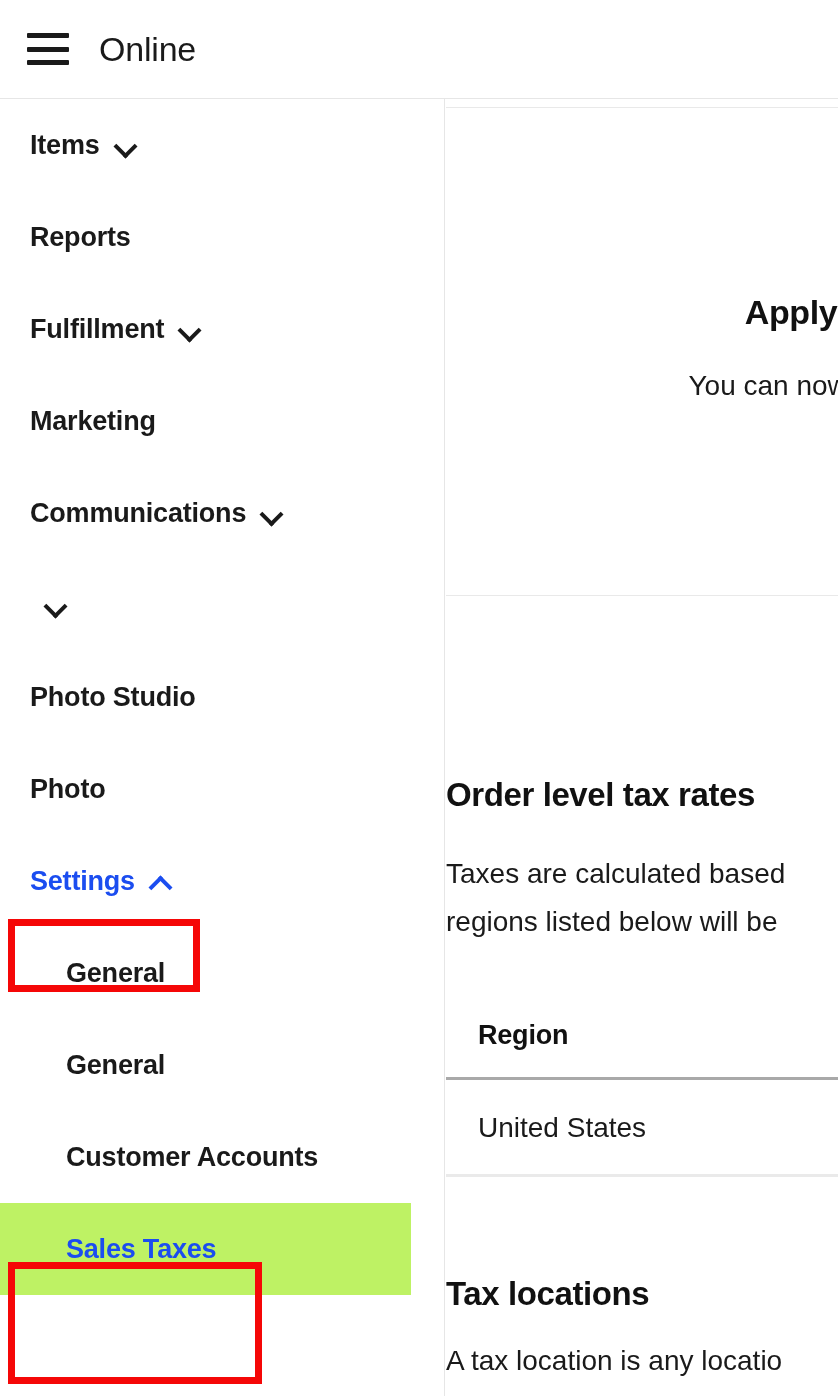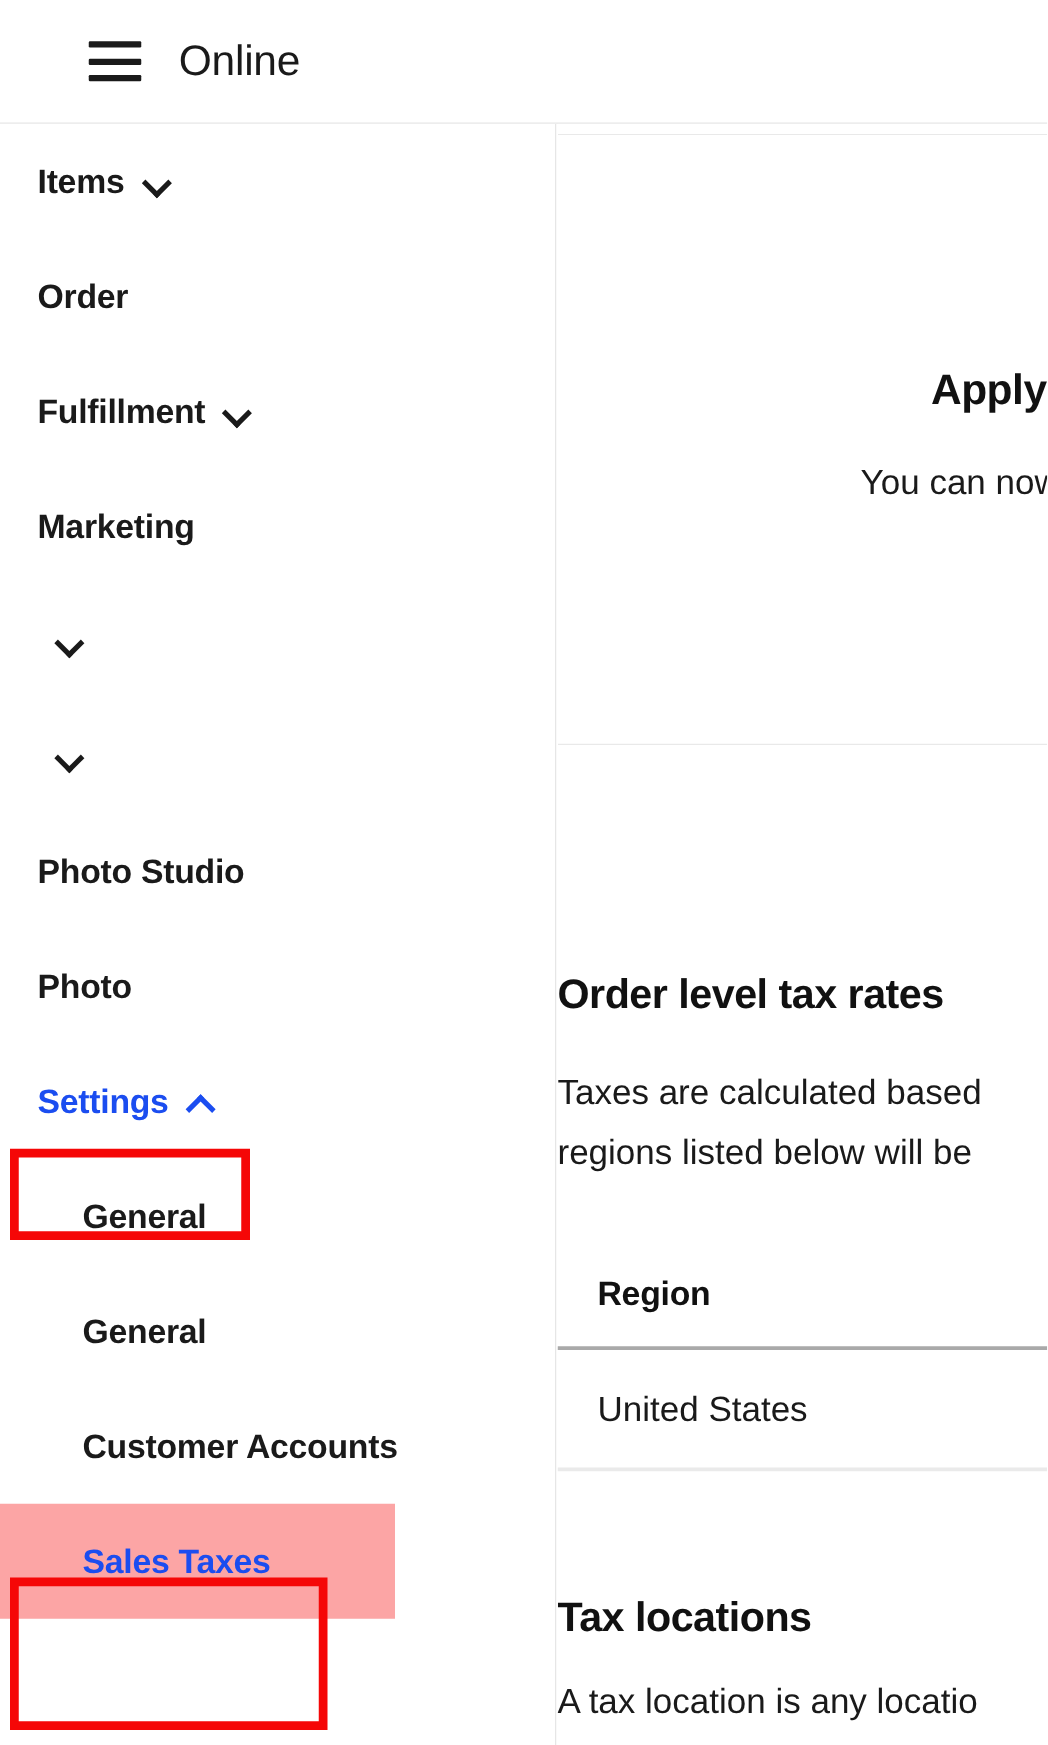--- a/index.html
+++ b/index.html
@@ -23,21 +23,20 @@
 
   
   .topbar {
     position: absolute;
     left: 0; top: 0;
     width: 838px; height: 99px;
     background: #ffffff;
     border-bottom: 1px solid #e6e6e6;
     display: flex;
     align-items: center;
-    padding-left: 44px;
   }
   .hamburger {
     width: 42px; height: 32px;
     margin-left: 27px;
     display: flex;
     flex-direction: column;
     justify-content: space-between;
     cursor: pointer;
   }
   .hamburger span {
@@ -93,22 +92,22 @@
     text-align: right;
   }
   .nav-item.sub {
     padding-left: 66px;
   }
   .nav-item.active-parent .nav-label,
   .nav-item.active .nav-label {
     color: #1b4df0;
   }
   .nav-item.active {
-    background: #fca5a5;
-    width: 316px;
+    background: #bef264;
+    width: 411px;
   }
 
   .chev {
     display: inline-block;
     margin-left: 14px;
     width: 22px; height: 22px;
     position: relative;
     flex: 0 0 auto;
   }
   .chev::before {
@@ -252,34 +251,35 @@
 
     <nav class="sidebar">
       <ul class="nav-list">
 
         <li class="nav-item">
           <span class="nav-label">Items</span>
           <span class="chev chev-dark"></span>
         </li>
 
         <li class="nav-item">
-          <span class="nav-label">Order</span>
+          <span class="nav-label">Reports</span>
         </li>
 
         <li class="nav-item">
           <span class="nav-label">Fulfillment</span>
           <span class="chev chev-dark"></span>
         </li>
 
 
         <li class="nav-item">
           <span class="nav-label">Marketing</span>
         </li>
 
         <li class="nav-item">
+          <span class="nav-label">Communications</span>
           <span class="chev chev-dark"></span>
         </li>
 
         <li class="nav-item">
           <span class="chev chev-dark"></span>
         </li>
 
         <li class="nav-item">
           <span class="nav-label">Photo Studio</span>
         </li>

